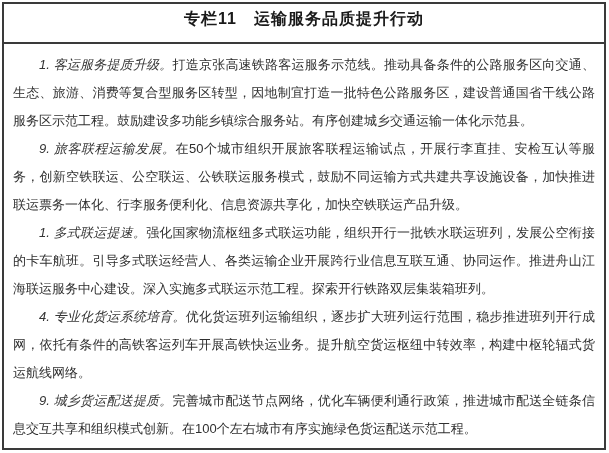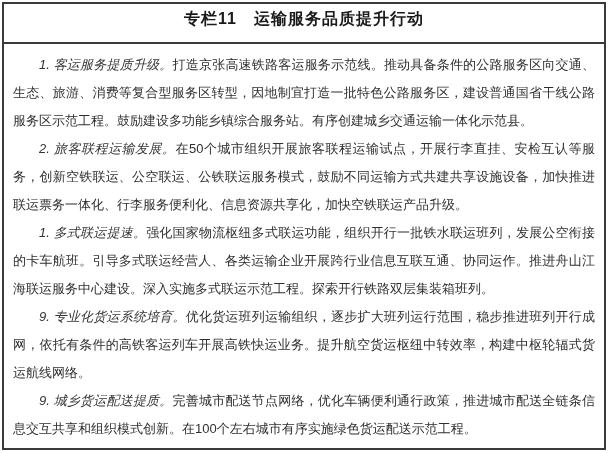--- a/index.html
+++ b/index.html
@@ -54,19 +54,19 @@
   }
 </style>
 </head>
 <body>
 
 <div class="page">
   <div class="panel">
     <div class="panel-title">专栏11　运输服务品质提升行动</div>
     <div class="panel-body">
       <p class="para"><em class="lead">1. 客运服务提质升级。</em><span>打造京张高速铁路客运服务示范线。推动具备条件的公路服务区向交通、生态、旅游、消费等复合型服务区转型，因地制宜打造一批特色公路服务区，建设普通国省干线公路服务区示范工程。鼓励建设多功能乡镇综合服务站。有序创建城乡交通运输一体化示范县。</span></p>
-      <p class="para"><em class="lead">2. 旅客联程运输发展。</em><span>在50个城市组织开展旅客联程运输试点，开展行李直挂、安检互认等服务，创新空铁联运、公空联运、公铁联运服务模式，鼓励不同运输方式共建共享设施设备，加快推进联运票务一体化、行李服务便利化、信息资源共享化，加快空铁联运产品升级。</span></p>
+      <p class="para"><em class="lead">9. 旅客联程运输发展。</em><span>在50个城市组织开展旅客联程运输试点，开展行李直挂、安检互认等服务，创新空铁联运、公空联运、公铁联运服务模式，鼓励不同运输方式共建共享设施设备，加快推进联运票务一体化、行李服务便利化、信息资源共享化，加快空铁联运产品升级。</span></p>
       <p class="para"><em class="lead">1. 多式联运提速。</em><span>强化国家物流枢纽多式联运功能，组织开行一批铁水联运班列，发展公空衔接的卡车航班。引导多式联运经营人、各类运输企业开展跨行业信息互联互通、协同运作。推进舟山江海联运服务中心建设。深入实施多式联运示范工程。探索开行铁路双层集装箱班列。</span></p>
-      <p class="para"><em class="lead">9. 专业化货运系统培育。</em><span>优化货运班列运输组织，逐步扩大班列运行范围，稳步推进班列开行成网，依托有条件的高铁客运列车开展高铁快运业务。提升航空货运枢纽中转效率，构建中枢轮辐式货运航线网络。</span></p>
+      <p class="para"><em class="lead">4. 专业化货运系统培育。</em><span>优化货运班列运输组织，逐步扩大班列运行范围，稳步推进班列开行成网，依托有条件的高铁客运列车开展高铁快运业务。提升航空货运枢纽中转效率，构建中枢轮辐式货运航线网络。</span></p>
       <p class="para"><em class="lead">9. 城乡货运配送提质。</em><span>完善城市配送节点网络，优化车辆便利通行政策，推进城市配送全链条信息交互共享和组织模式创新。在100个左右城市有序实施绿色货运配送示范工程。</span></p>
     </div>
   </div>
 </div>
 
 </body></html>

